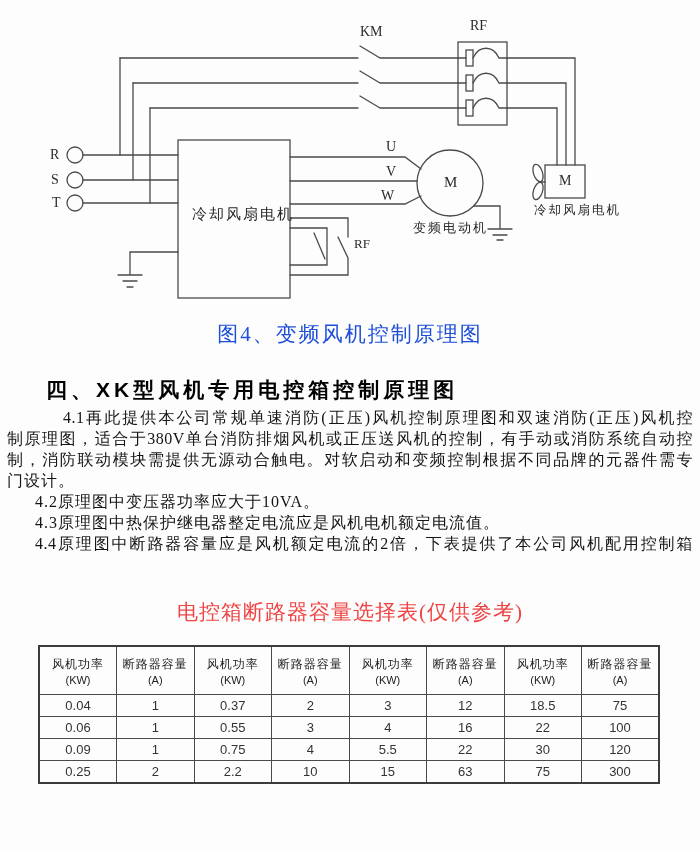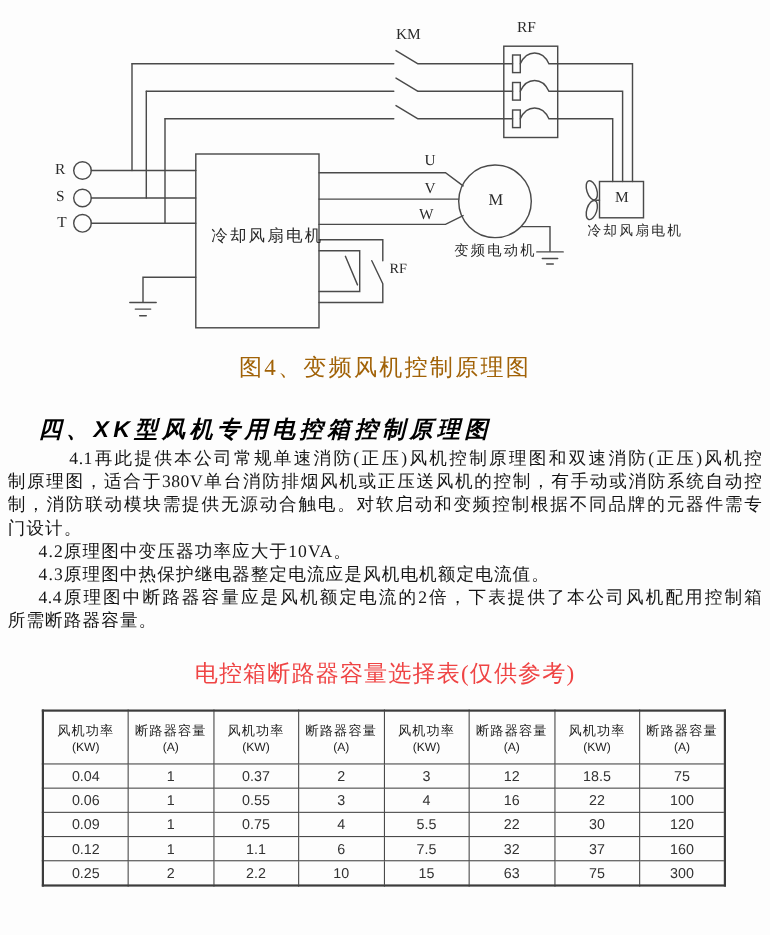--- a/index.html
+++ b/index.html
@@ -8,24 +8,24 @@
   
   #schematic{position:absolute;left:0;top:0;width:700px;height:318px;}
   #schematic svg{position:absolute;left:0;top:0;}
   .dlabel{position:absolute;white-space:nowrap;color:#2a2a2a;
           font-family:"Liberation Serif","DejaVu Serif",serif;text-align:right;}
   .lat{font-size:14px;}
   .cjk13{font-size:13px;letter-spacing:2px;}
   .cjk15{font-size:15px;letter-spacing:2px;}
   
   .fig-caption{position:absolute;left:0;top:320px;width:700px;text-align:center;
-               font-size:21px;letter-spacing:2px;color:#a16207;}
-  .sec-heading{position:absolute;left:35px;top:376px;font-size:21px;font-weight:bold;
+               font-size:21px;letter-spacing:2px;color:#1d4ed8;}
+  .sec-heading{position:absolute;left:46px;top:376px;font-size:21px;font-weight:bold;
                letter-spacing:4px;color:#000;
-               font-family:"Liberation Sans","DejaVu Sans",sans-serif;font-style:italic;}
+               font-family:"Liberation Sans","DejaVu Sans",sans-serif;}
   
   #bodytext{position:absolute;left:7px;top:407px;width:686px;}
   .bline{font-size:16px;line-height:21px;letter-spacing:1px;color:#151515;white-space:nowrap;}
   .bline.fill{white-space:normal;text-align:justify;text-align-last:justify;
               letter-spacing:0.5px;width:100%;box-sizing:border-box;}
   
   .tbl-title{position:absolute;left:0;top:598px;width:700px;text-align:center;
              font-size:21px;letter-spacing:1px;color:#ef4444;}
   #seltable{position:absolute;left:38px;top:645px;width:622px;border-collapse:collapse;
             table-layout:fixed;font-family:"Liberation Sans","DejaVu Sans",sans-serif;
@@ -113,21 +113,20 @@
   <div class="sec-heading">四、XK型风机专用电控箱控制原理图</div>
 
   <div id="bodytext">
       <div class="bline fill" style="padding-left: 56px;">4.1再此提供本公司常规单速消防(正压)风机控制原理图和双速消防(正压)风机控</div>
       <div class="bline fill" style="padding-left: 0px;">制原理图，适合于380V单台消防排烟风机或正压送风机的控制，有手动或消防系统自动控</div>
       <div class="bline fill" style="padding-left: 0px;">制，消防联动模块需提供无源动合触电。对软启动和变频控制根据不同品牌的元器件需专</div>
       <div class="bline" style="padding-left: 0px;">门设计。</div>
       <div class="bline" style="padding-left: 28px;">4.2原理图中变压器功率应大于10VA。</div>
       <div class="bline" style="padding-left: 28px;">4.3原理图中热保护继电器整定电流应是风机电机额定电流值。</div>
       <div class="bline fill" style="padding-left: 28px;">4.4原理图中断路器容量应是风机额定电流的2倍，下表提供了本公司风机配用控制箱</div>
-      <div class="bline" style="padding-left: 0px;">所需断路器容量。</div>
     </div>
 
   <div class="tbl-title">电控箱断路器容量选择表(仅供参考)</div>
 
   <table id="seltable">
     <thead>
       <tr>
         <th>
             <span class="h1">风机功率</span>
             <span class="h2">(KW)</span>
@@ -187,30 +186,20 @@
           <td>0.09</td>
           <td>1</td>
           <td>0.75</td>
           <td>4</td>
           <td>5.5</td>
           <td>22</td>
           <td>30</td>
           <td>120</td>
         </tr>
         <tr>
-          <td>0.12</td>
-          <td>1</td>
-          <td>1.1</td>
-          <td>6</td>
-          <td>7.5</td>
-          <td>32</td>
-          <td>37</td>
-          <td>160</td>
-        </tr>
-        <tr>
           <td>0.25</td>
           <td>2</td>
           <td>2.2</td>
           <td>10</td>
           <td>15</td>
           <td>63</td>
           <td>75</td>
           <td>300</td>
         </tr>
       </tbody>

